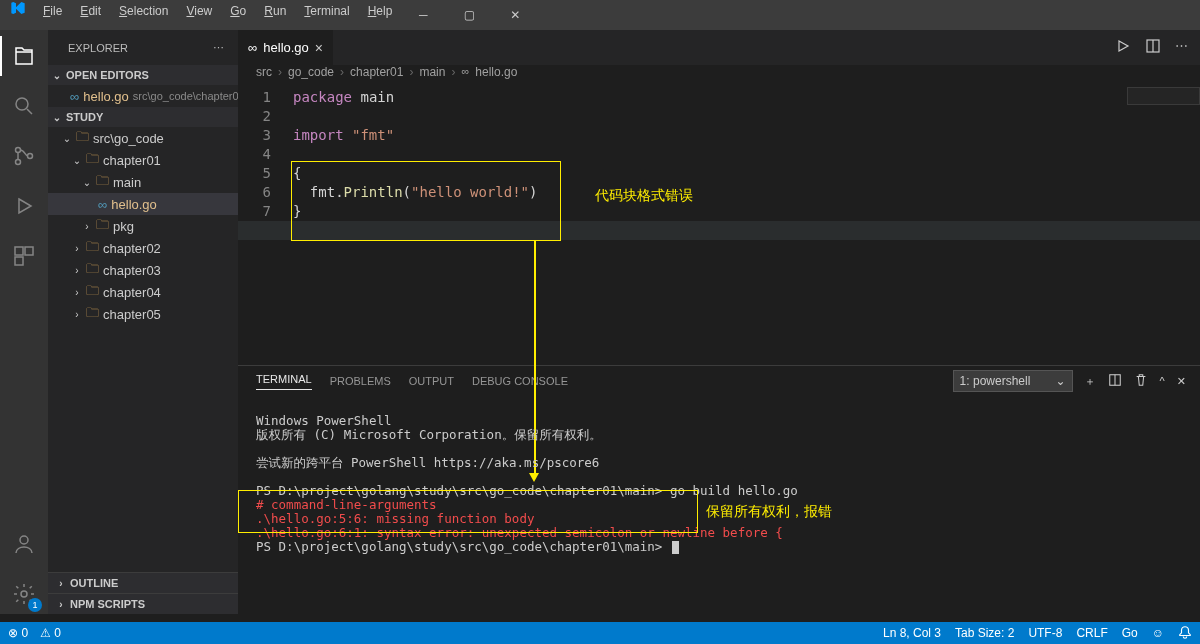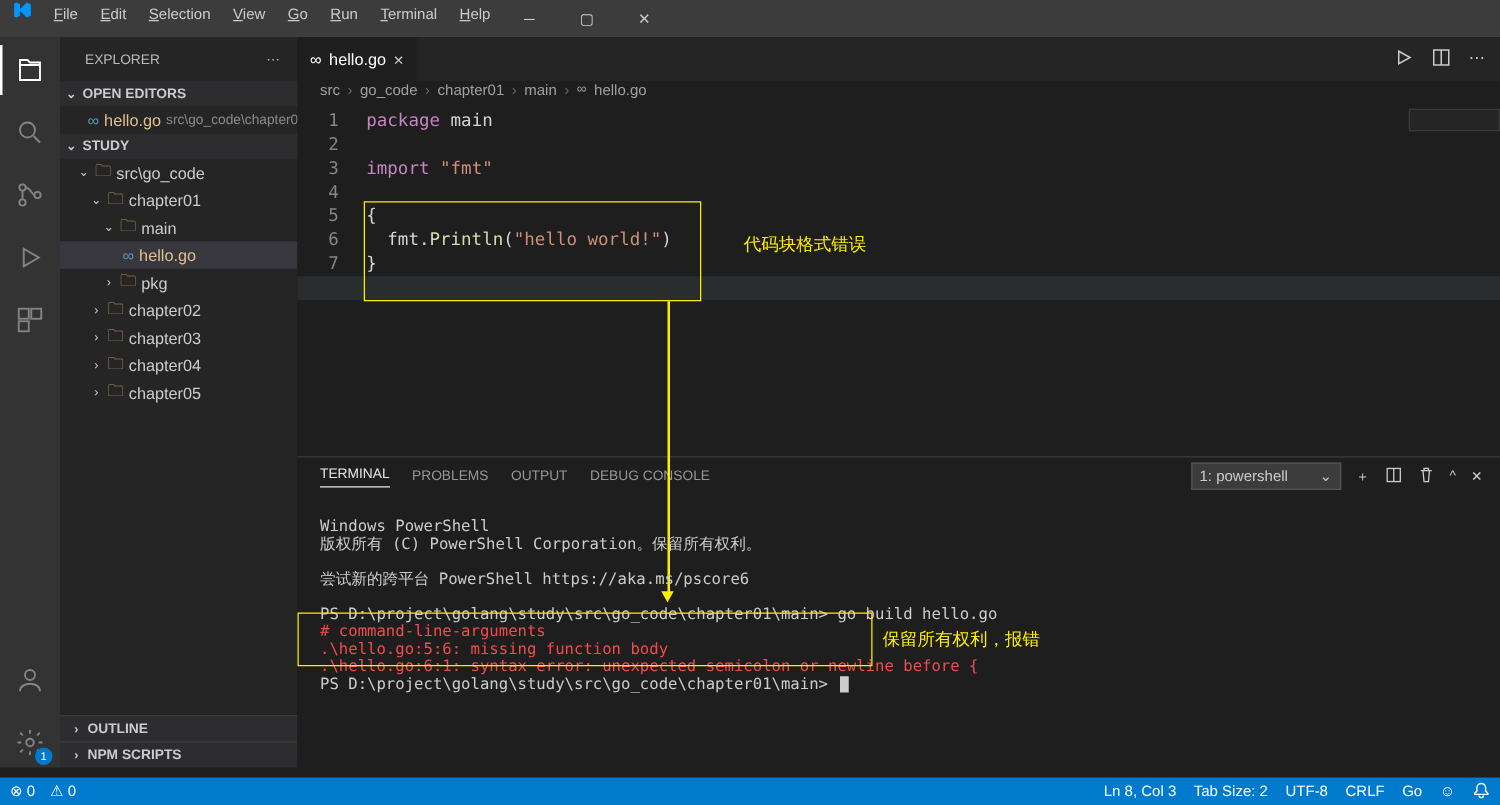--- a/index.html
+++ b/index.html
@@ -294,21 +294,21 @@
               </svg></span>
           <span><svg width="14" height="14" viewBox="0 0 16 16" fill="none" stroke="currentColor" stroke-width="1.2">
                 <path d="M3 4h10M6 4V2h4v2M5 4l1 10h4l1-10"></path>
               </svg></span>
           <span>^</span>
           <span>✕</span>
         </div>
       </div>
       <div class="terminal">
 <span>Windows PowerShell</span>
-<span>版权所有 (C) PowerShell Corporation。保留所有权利。</span>
+<span>版权所有 (C) Microsoft Corporation。保留所有权利。</span>
 
 <span>尝试新的跨平台 PowerShell https://aka.ms/pscore6</span>
 
 <span>PS D:\project\golang\study\src\go_code\chapter01\main&gt; </span><span>go build hello.go</span>
 <span class="err"># command-line-arguments</span>
 <span class="err">.\hello.go:5:6: missing function body</span>
 <span class="err">.\hello.go:6:1: syntax error: unexpected semicolon or newline before {</span>
 <span>PS D:\project\golang\study\src\go_code\chapter01\main&gt; </span><span class="cursor-blink"></span>
         <div class="error-box" style="left:0px; top:94px; width:460px; height:43px;"></div>
         <div class="annot" style="left:468px; top:108px;">保留所有权利，报错</div>

